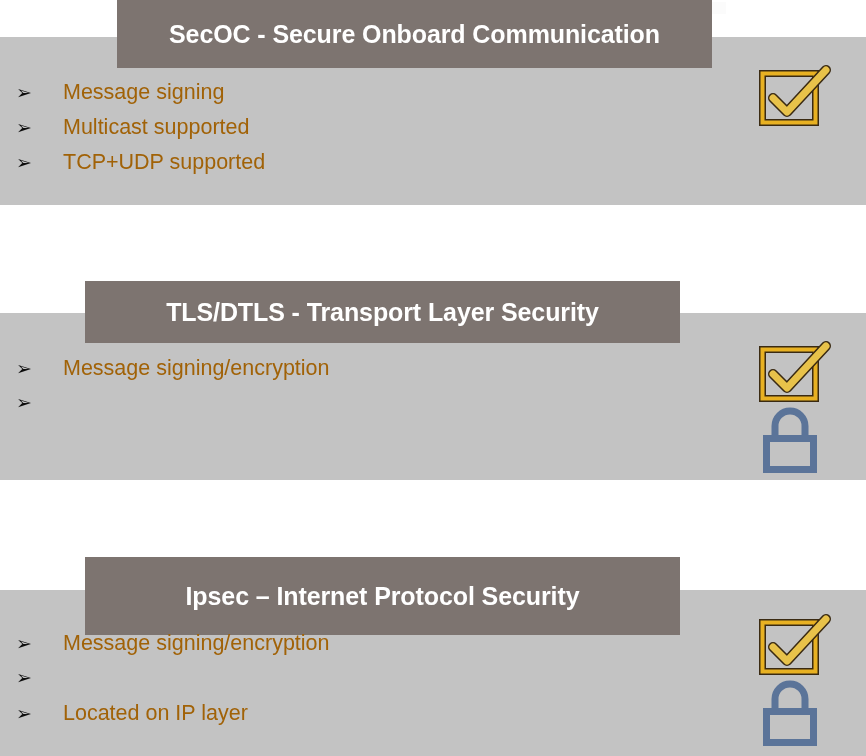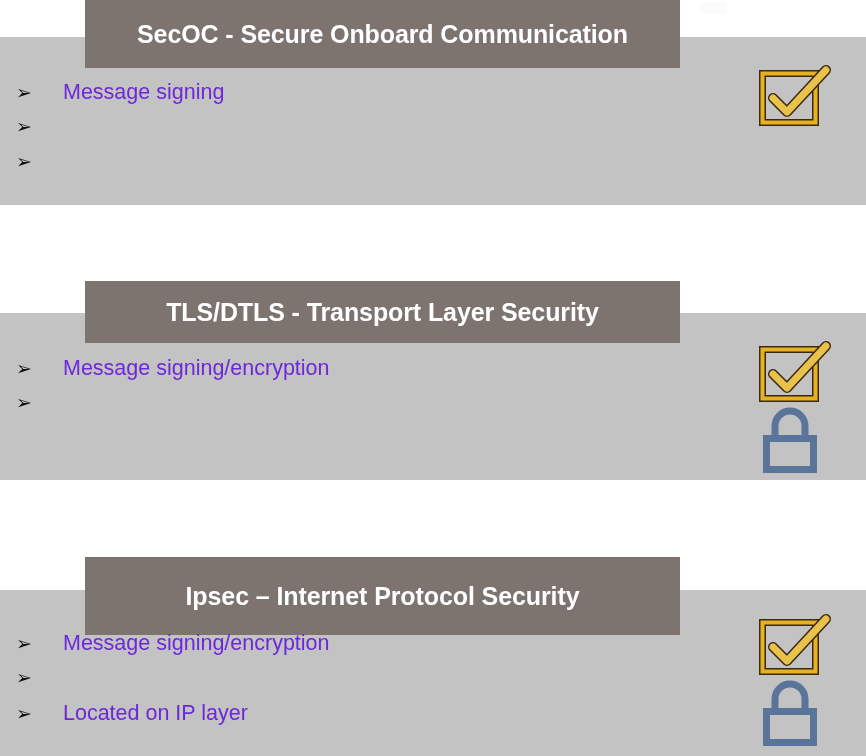--- a/index.html
+++ b/index.html
@@ -73,21 +73,21 @@
 
   .bullet-marker {
     width: 47px;
     flex: 0 0 47px;
     color: #0d0d0d;
     font-size: 19px;
     line-height: 1;
   }
 
   .bullet-text {
-    color: #6d28d9;
+    color: #a16207;
     font-size: 21.5px;
     line-height: 1;
     white-space: nowrap;
   }
 
   
   .icon-slot {
     position: absolute;
   }
 
@@ -109,34 +109,36 @@
 <body>
 
 <div class="slide">
 
   <div class="top-artifact"></div>
 
   <div class="panel">
 
     <div class="panel-band" style="top:37px; height:168px;"></div>
 
-    <div class="panel-header" style="top:0px; height:68px;">
+    <div class="panel-header" style="top:0px; height:68px;margin-left:32px;">
       <span class="panel-header-title">SecOC - Secure Onboard Communication</span>
     </div>
 
     <ul class="bullet-list" style="top:82px;">
       <li class="bullet-item">
         <span class="bullet-marker">➢</span>
         <span class="bullet-text">Message signing</span>
       </li>
       <li class="bullet-item">
         <span class="bullet-marker">➢</span>
-      </li>
-      <li class="bullet-item">
-        <span class="bullet-marker">➢</span>
+        <span class="bullet-text">Multicast supported</span>
+      </li>
+      <li class="bullet-item">
+        <span class="bullet-marker">➢</span>
+        <span class="bullet-text">TCP+UDP supported</span>
       </li>
     </ul>
 
     <div class="icon-slot" style="left:756px; top:64px;">
       <svg width="76" height="62" viewBox="0 0 76 62">
         <rect x="6.5" y="9.5" width="53" height="49" fill="none" stroke="#3a2a12" stroke-width="7"></rect>
         <rect x="6.5" y="9.5" width="53" height="49" fill="none" stroke="#e8b122" stroke-width="4"></rect>
         <path d="M17 34 L31 48 L70 6" fill="none" stroke="#3a2a12" stroke-width="10" stroke-linecap="round" stroke-linejoin="round"></path>
         <path d="M17 34 L31 48 L70 6" fill="none" stroke="#e8c24a" stroke-width="7" stroke-linecap="round" stroke-linejoin="round"></path>
       </svg>

